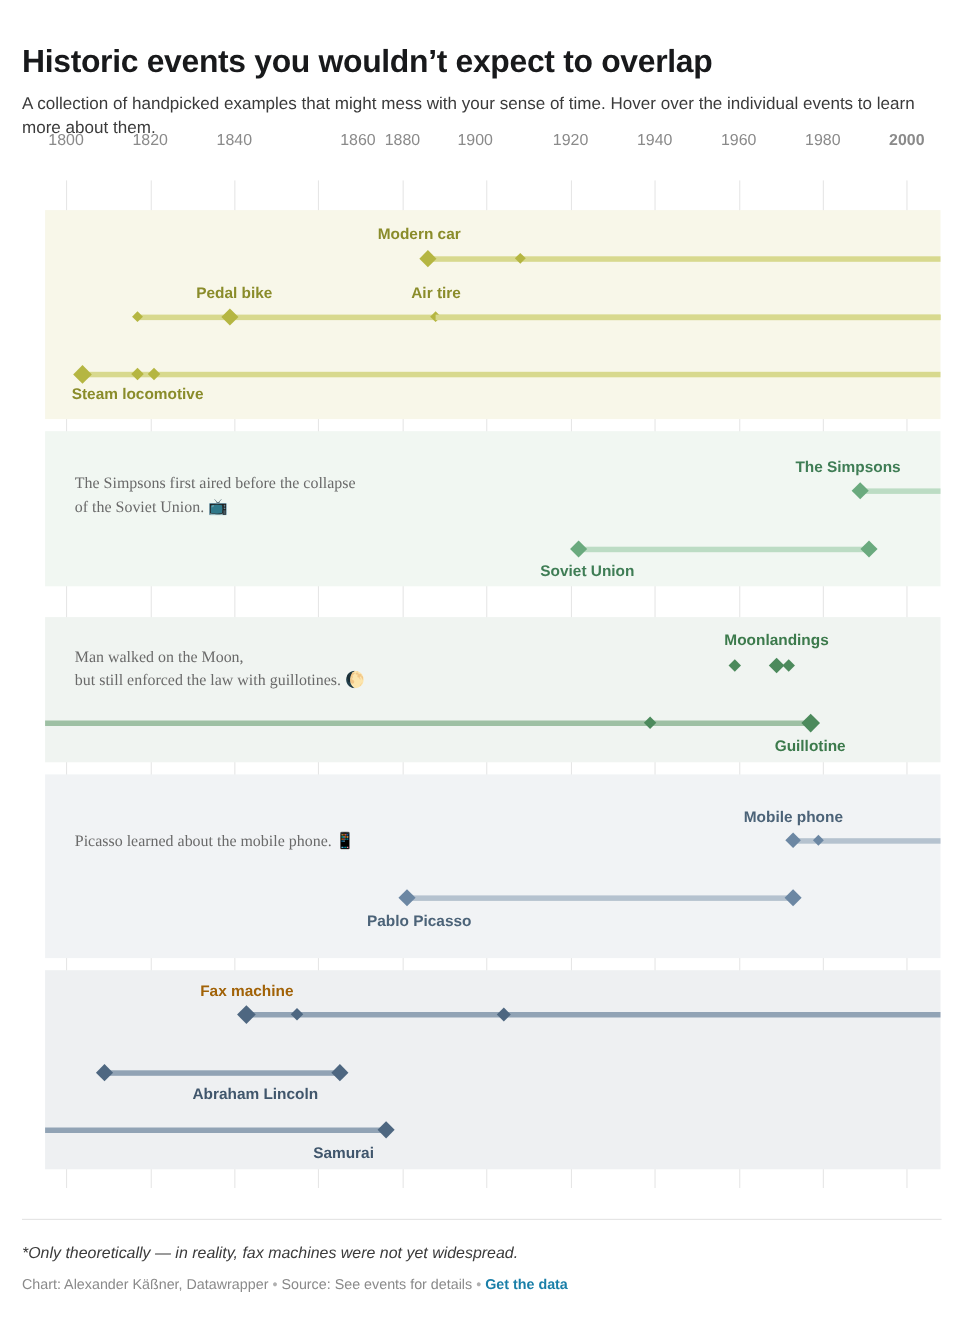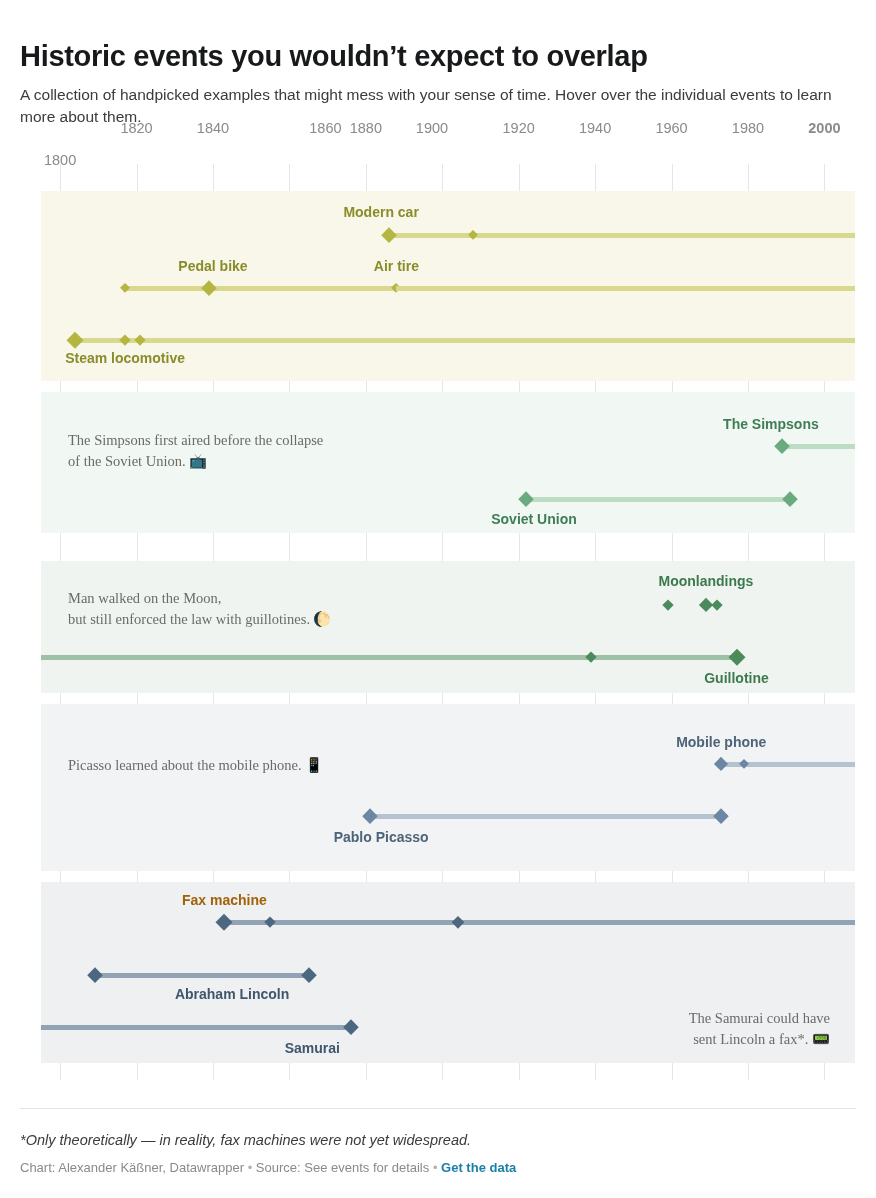--- a/index.html
+++ b/index.html
@@ -76,21 +76,21 @@
 </style>
 </head>
 <body>
 
 <div class="wrap">
 
   <h1 id="chart-title">Historic events you wouldn’t expect to overlap</h1>
   <p id="chart-subtitle">A collection of handpicked examples that might mess with your sense of time. Hover over the individual events to learn more about them.</p>
 
   <div id="plot">
-      <div class="axis-label" style="left: 60.108px; margin-top: 32px;">1800</div>
+      <div class="axis-label" style="left: 60.108px;">1800</div>
       <div class="gridline" style="left: 60.108px; height: 916px;"></div>
       <div class="axis-label" style="left: 136.54px;">1820</div>
       <div class="gridline" style="left: 136.54px; height: 916px;"></div>
       <div class="axis-label" style="left: 212.972px; text-align: right;">1840</div>
       <div class="gridline" style="left: 212.972px; height: 916px;"></div>
       <div class="axis-label" style="left: 289.404px; margin-left: 36px;">1860</div>
       <div class="gridline" style="left: 289.404px; height: 916px;"></div>
       <div class="axis-label" style="left: 365.836px;">1880</div>
       <div class="gridline" style="left: 365.836px; height: 916px;"></div>
       <div class="axis-label" style="left: 432px;">1900</div>
@@ -147,22 +147,20 @@
       <div class="band-note" style="top: 635px; left: 68px; width: 430px; color: rgb(106, 106, 106);">Picasso learned about the mobile phone. 📱</div>
       <div class="evt-line" style="left: 721.244px; width: 133.756px; top: 642px; background: rgb(181, 194, 207);"></div>
       <div class="marker" style="width: 10.08px; height: 10.08px; left: 721.244px; top: 644px; background: rgb(108, 135, 163);"></div>
       <div class="marker" style="width: 7.2px; height: 7.2px; left: 744.174px; top: 644px; background: rgb(108, 135, 163);"></div>
       <div class="evt-label center" style="left: 721.244px; top: 614px; color: rgb(76, 99, 120);">Mobile phone</div>
       <div class="evt-line" style="left: 369.657px; width: 351.587px; top: 694px; background: rgb(181, 194, 207);"></div>
       <div class="marker" style="width: 10.8px; height: 10.8px; left: 369.657px; top: 696px; background: rgb(108, 135, 163);"></div>
       <div class="marker" style="width: 10.8px; height: 10.8px; left: 721.244px; top: 696px; background: rgb(108, 135, 163);"></div>
       <div class="evt-label center" style="left: 381.122px; top: 709px; color: rgb(76, 99, 120);">Pablo Picasso</div>
       <div class="band" style="top: 762px; height: 181px; width: 814px; background: rgb(238, 240, 242);"></div>
-      <div class="band-note right" style="top: 888px; left: 560px; width: 270px; color: rgb(106, 106, 106);">The Samurai could have
-sent Lincoln a fax*. 📟</div>
       <div class="evt-line" style="left: 224.437px; width: 630.563px; top: 800px; background: rgb(145, 163, 181);"></div>
       <div class="marker" style="width: 11.52px; height: 11.52px; left: 224.437px; top: 802px; background: rgb(78, 103, 129);"></div>
       <div class="marker" style="width: 7.92px; height: 7.92px; left: 270.296px; top: 802px; background: rgb(78, 103, 129);"></div>
       <div class="marker" style="width: 8.64px; height: 8.64px; left: 457.554px; top: 802px; background: rgb(78, 103, 129);"></div>
       <div class="evt-label center" style="left: 224.437px; top: 772px; color: #a16207;">Fax machine</div>
       <div class="evt-line" style="left: 94.5023px; width: 214.009px; top: 853px; background: rgb(145, 163, 181);"></div>
       <div class="marker" style="width: 10.8px; height: 10.8px; left: 94.5023px; top: 855px; background: rgb(78, 103, 129);"></div>
       <div class="marker" style="width: 10.8px; height: 10.8px; left: 308.512px; top: 855px; background: rgb(78, 103, 129);"></div>
       <div class="evt-label center" style="left: 232.08px; top: 866px; color: rgb(64, 86, 108);">Abraham Lincoln</div>
       <div class="evt-line" style="left: 41px; width: 309.549px; top: 905px; background: rgb(145, 163, 181);"></div>

